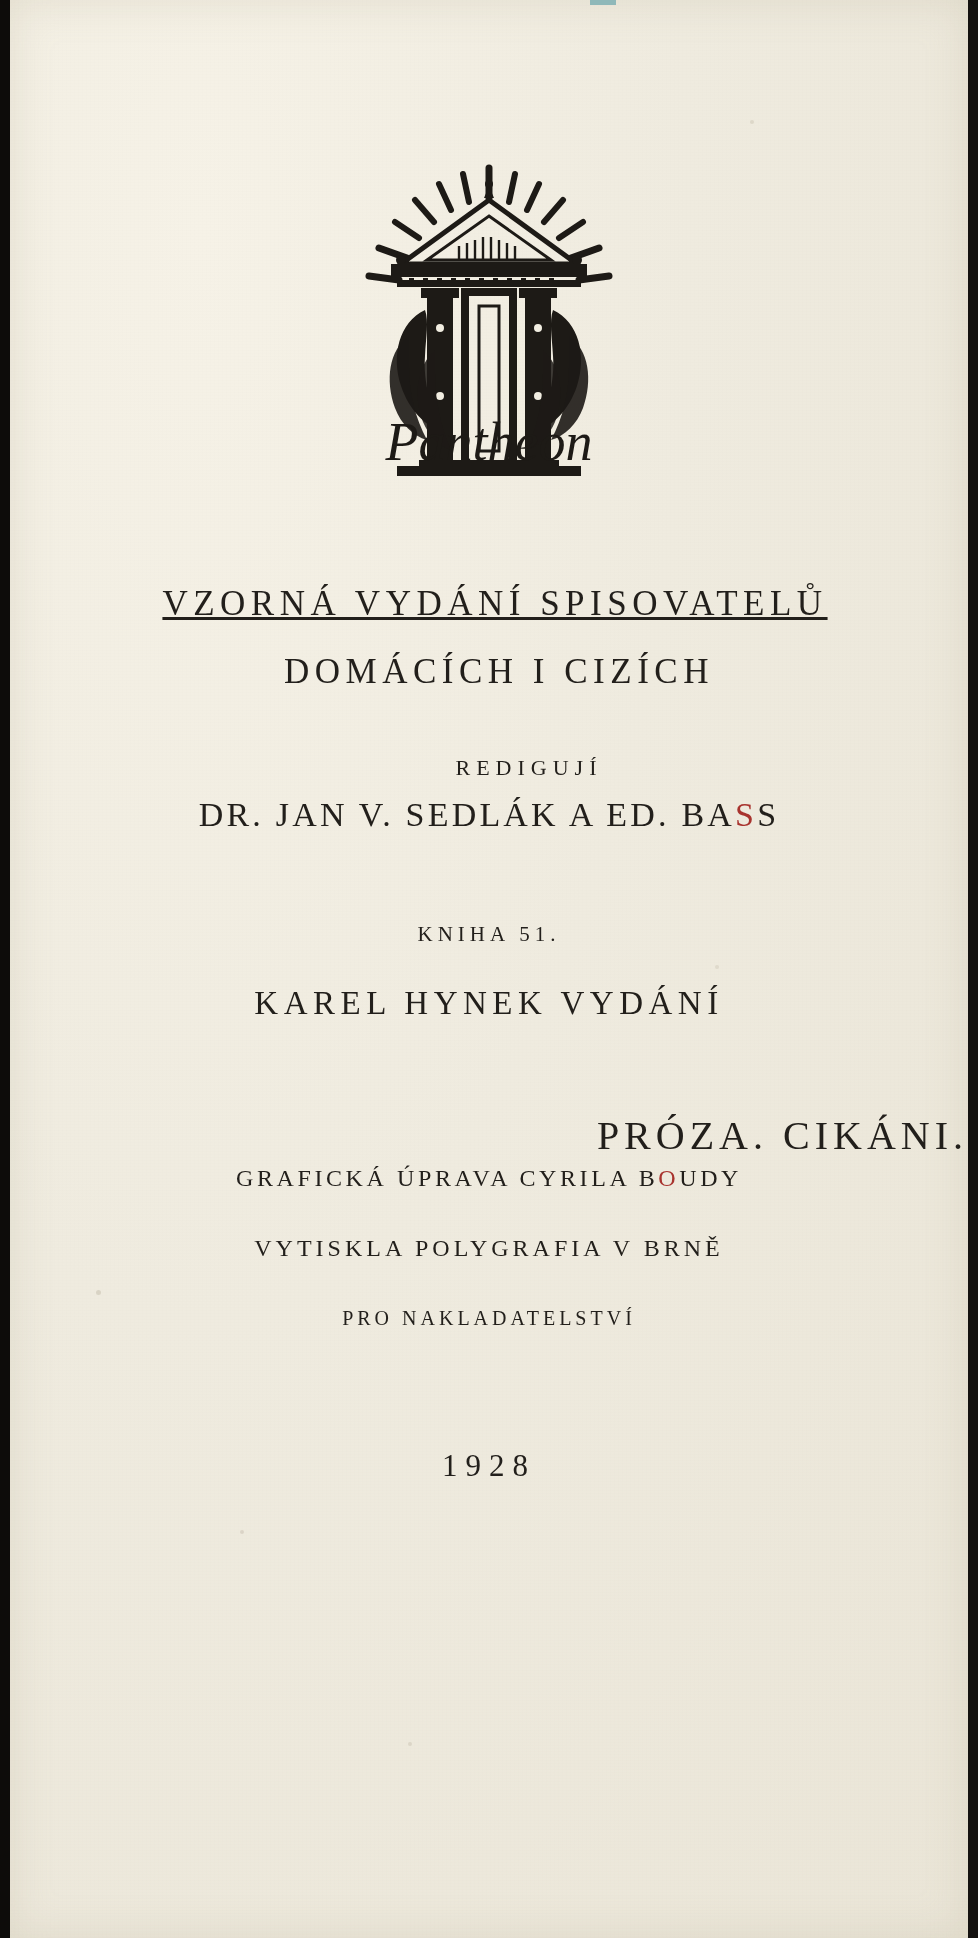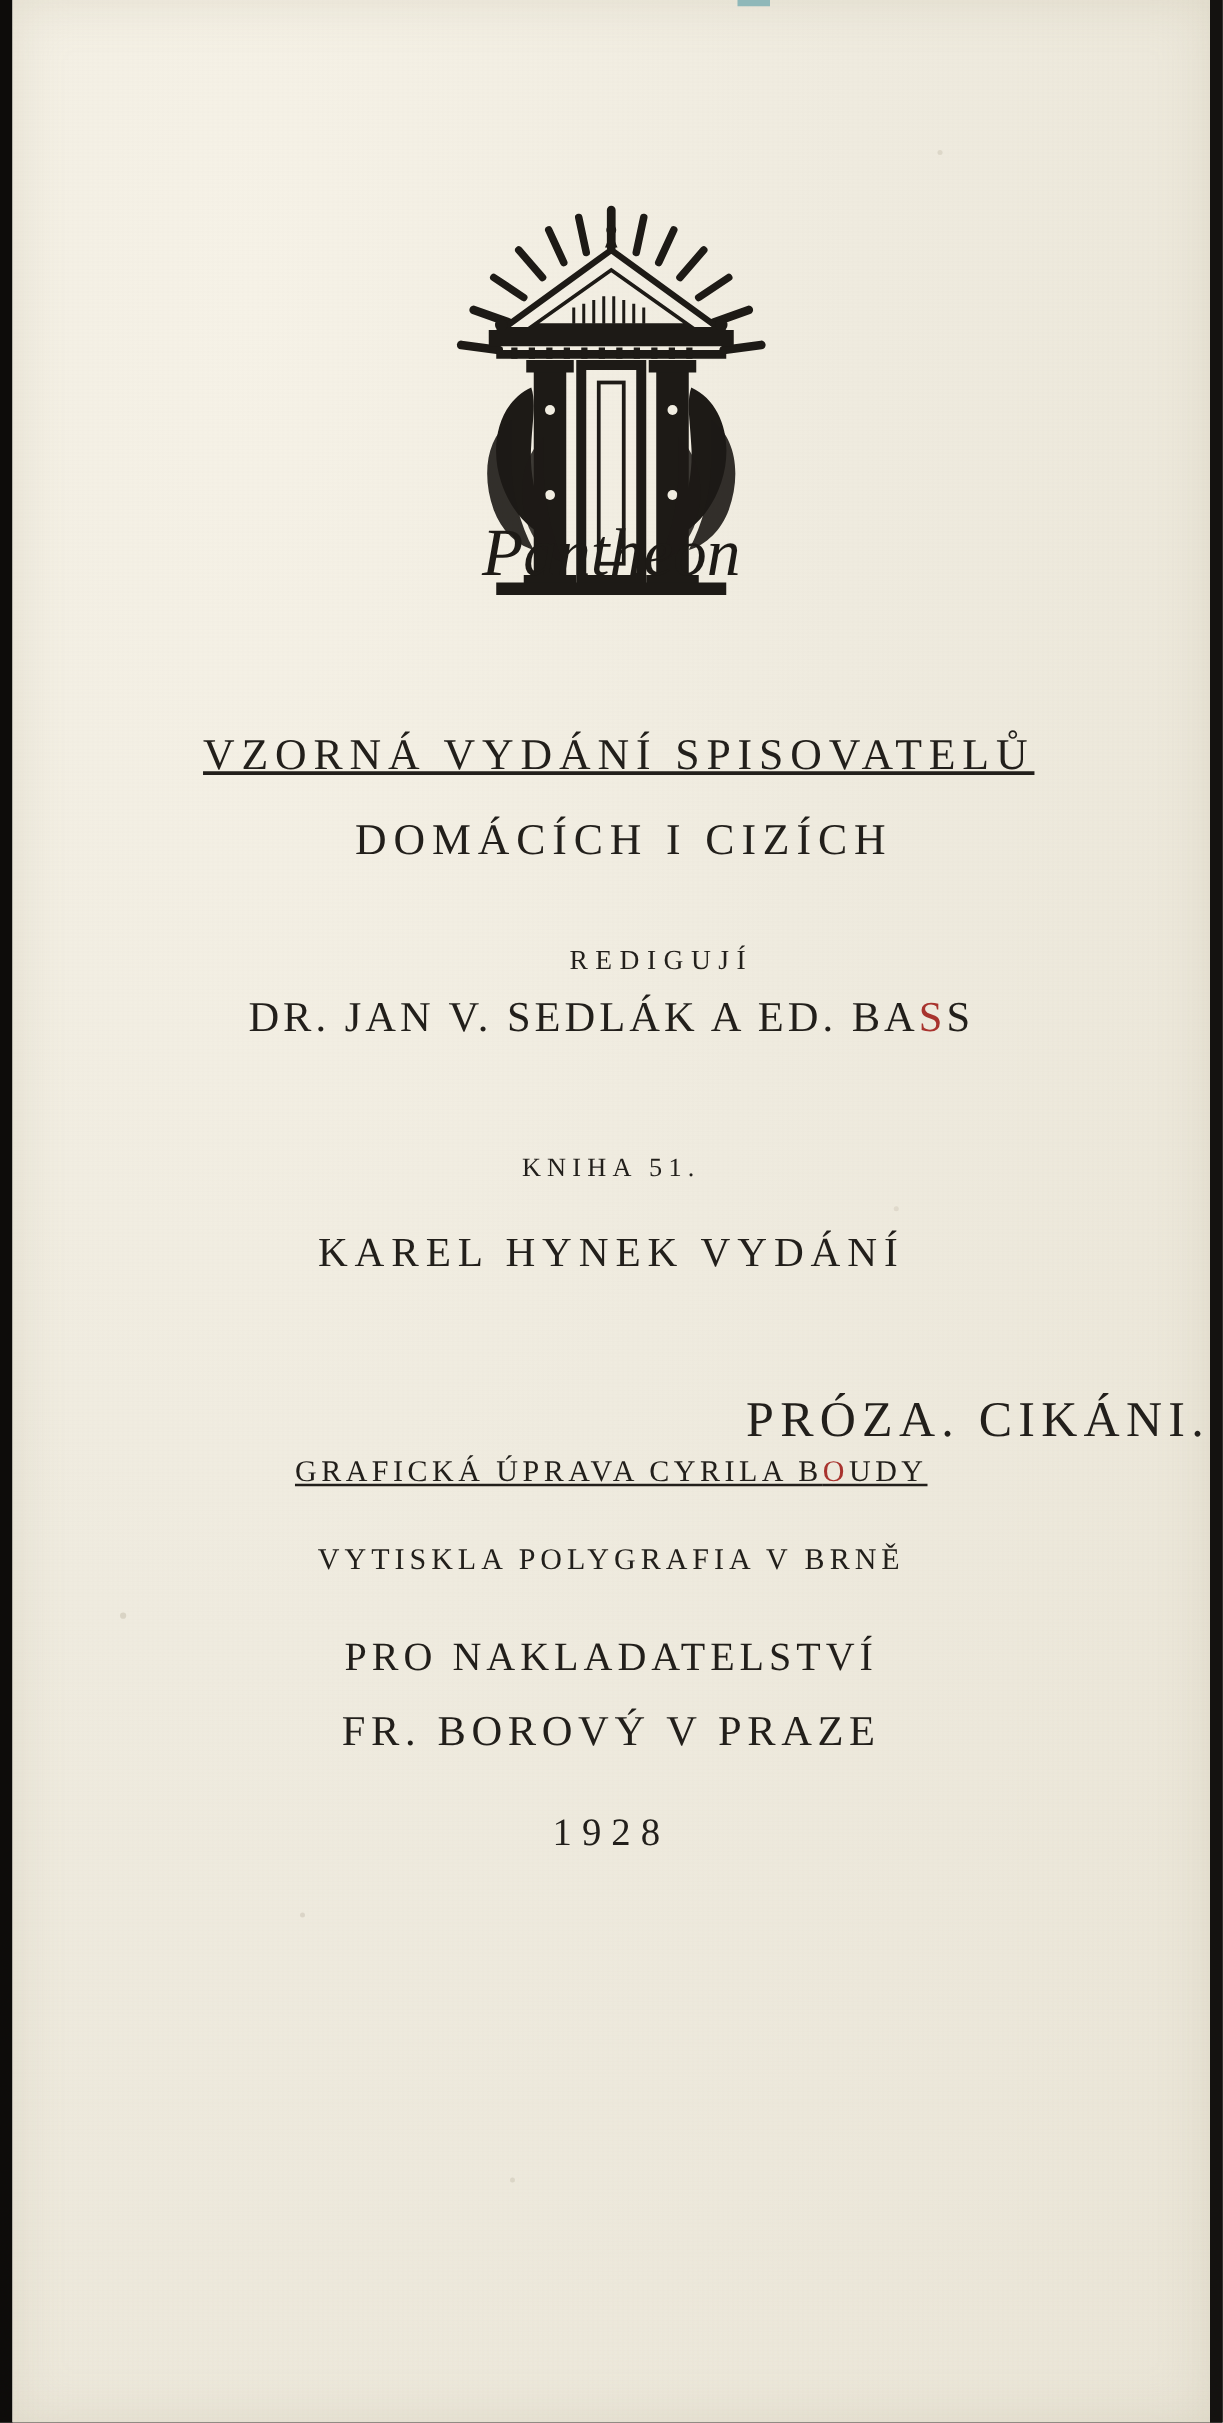--- a/index.html
+++ b/index.html
@@ -140,30 +140,29 @@
   .t-title {
     top: 1112px;
     font-size: 40px;
     letter-spacing: 5px;
     text-align: right;
   }
   .t-graphic {
     top: 1165px;
     font-size: 24px;
     letter-spacing: 3.6px;
-    text-decoration: underline;
   }
   .t-printer {
     top: 1235px;
     font-size: 24px;
     letter-spacing: 4px;
   }
   .t-pro {
     top: 1307px;
-    font-size: 32px;
+    font-size: 20px;
     letter-spacing: 4px;
   }
   .t-publisher {
     top: 1367px;
     font-size: 34px;
     letter-spacing: 4.5px;
   }
   .t-year {
     top: 1448px;
     font-size: 31px;
@@ -299,18 +298,17 @@
       <div class="line t-editors">DR. JAN V. SEDLÁK A ED. BA<span class="redletter" style="color: rgb(168, 51, 46);">S</span>S</div>
 
       <div class="line t-kniha">KNIHA 51.</div>
 
       <div class="line t-author">KAREL HYNEK VYDÁNÍ</div>
       <div class="line t-title">PRÓZA.  CIKÁNI.</div>
 
       <div class="line t-graphic">GRAFICKÁ ÚPRAVA CYRILA B<span class="redletter" style="color: rgb(168, 51, 46);">O</span>UDY</div>
       <div class="line t-printer">VYTISKLA POLYGRAFIA V BRNĚ</div>
       <div class="line t-pro">PRO NAKLADATELSTVÍ</div>
-      <div class="line t-publisher">FR. BOROVÝ V PRAZE</div>
       <div class="line t-year">1928</div>
 
     </div>
   </div>
 </div>
 
 </body></html>

